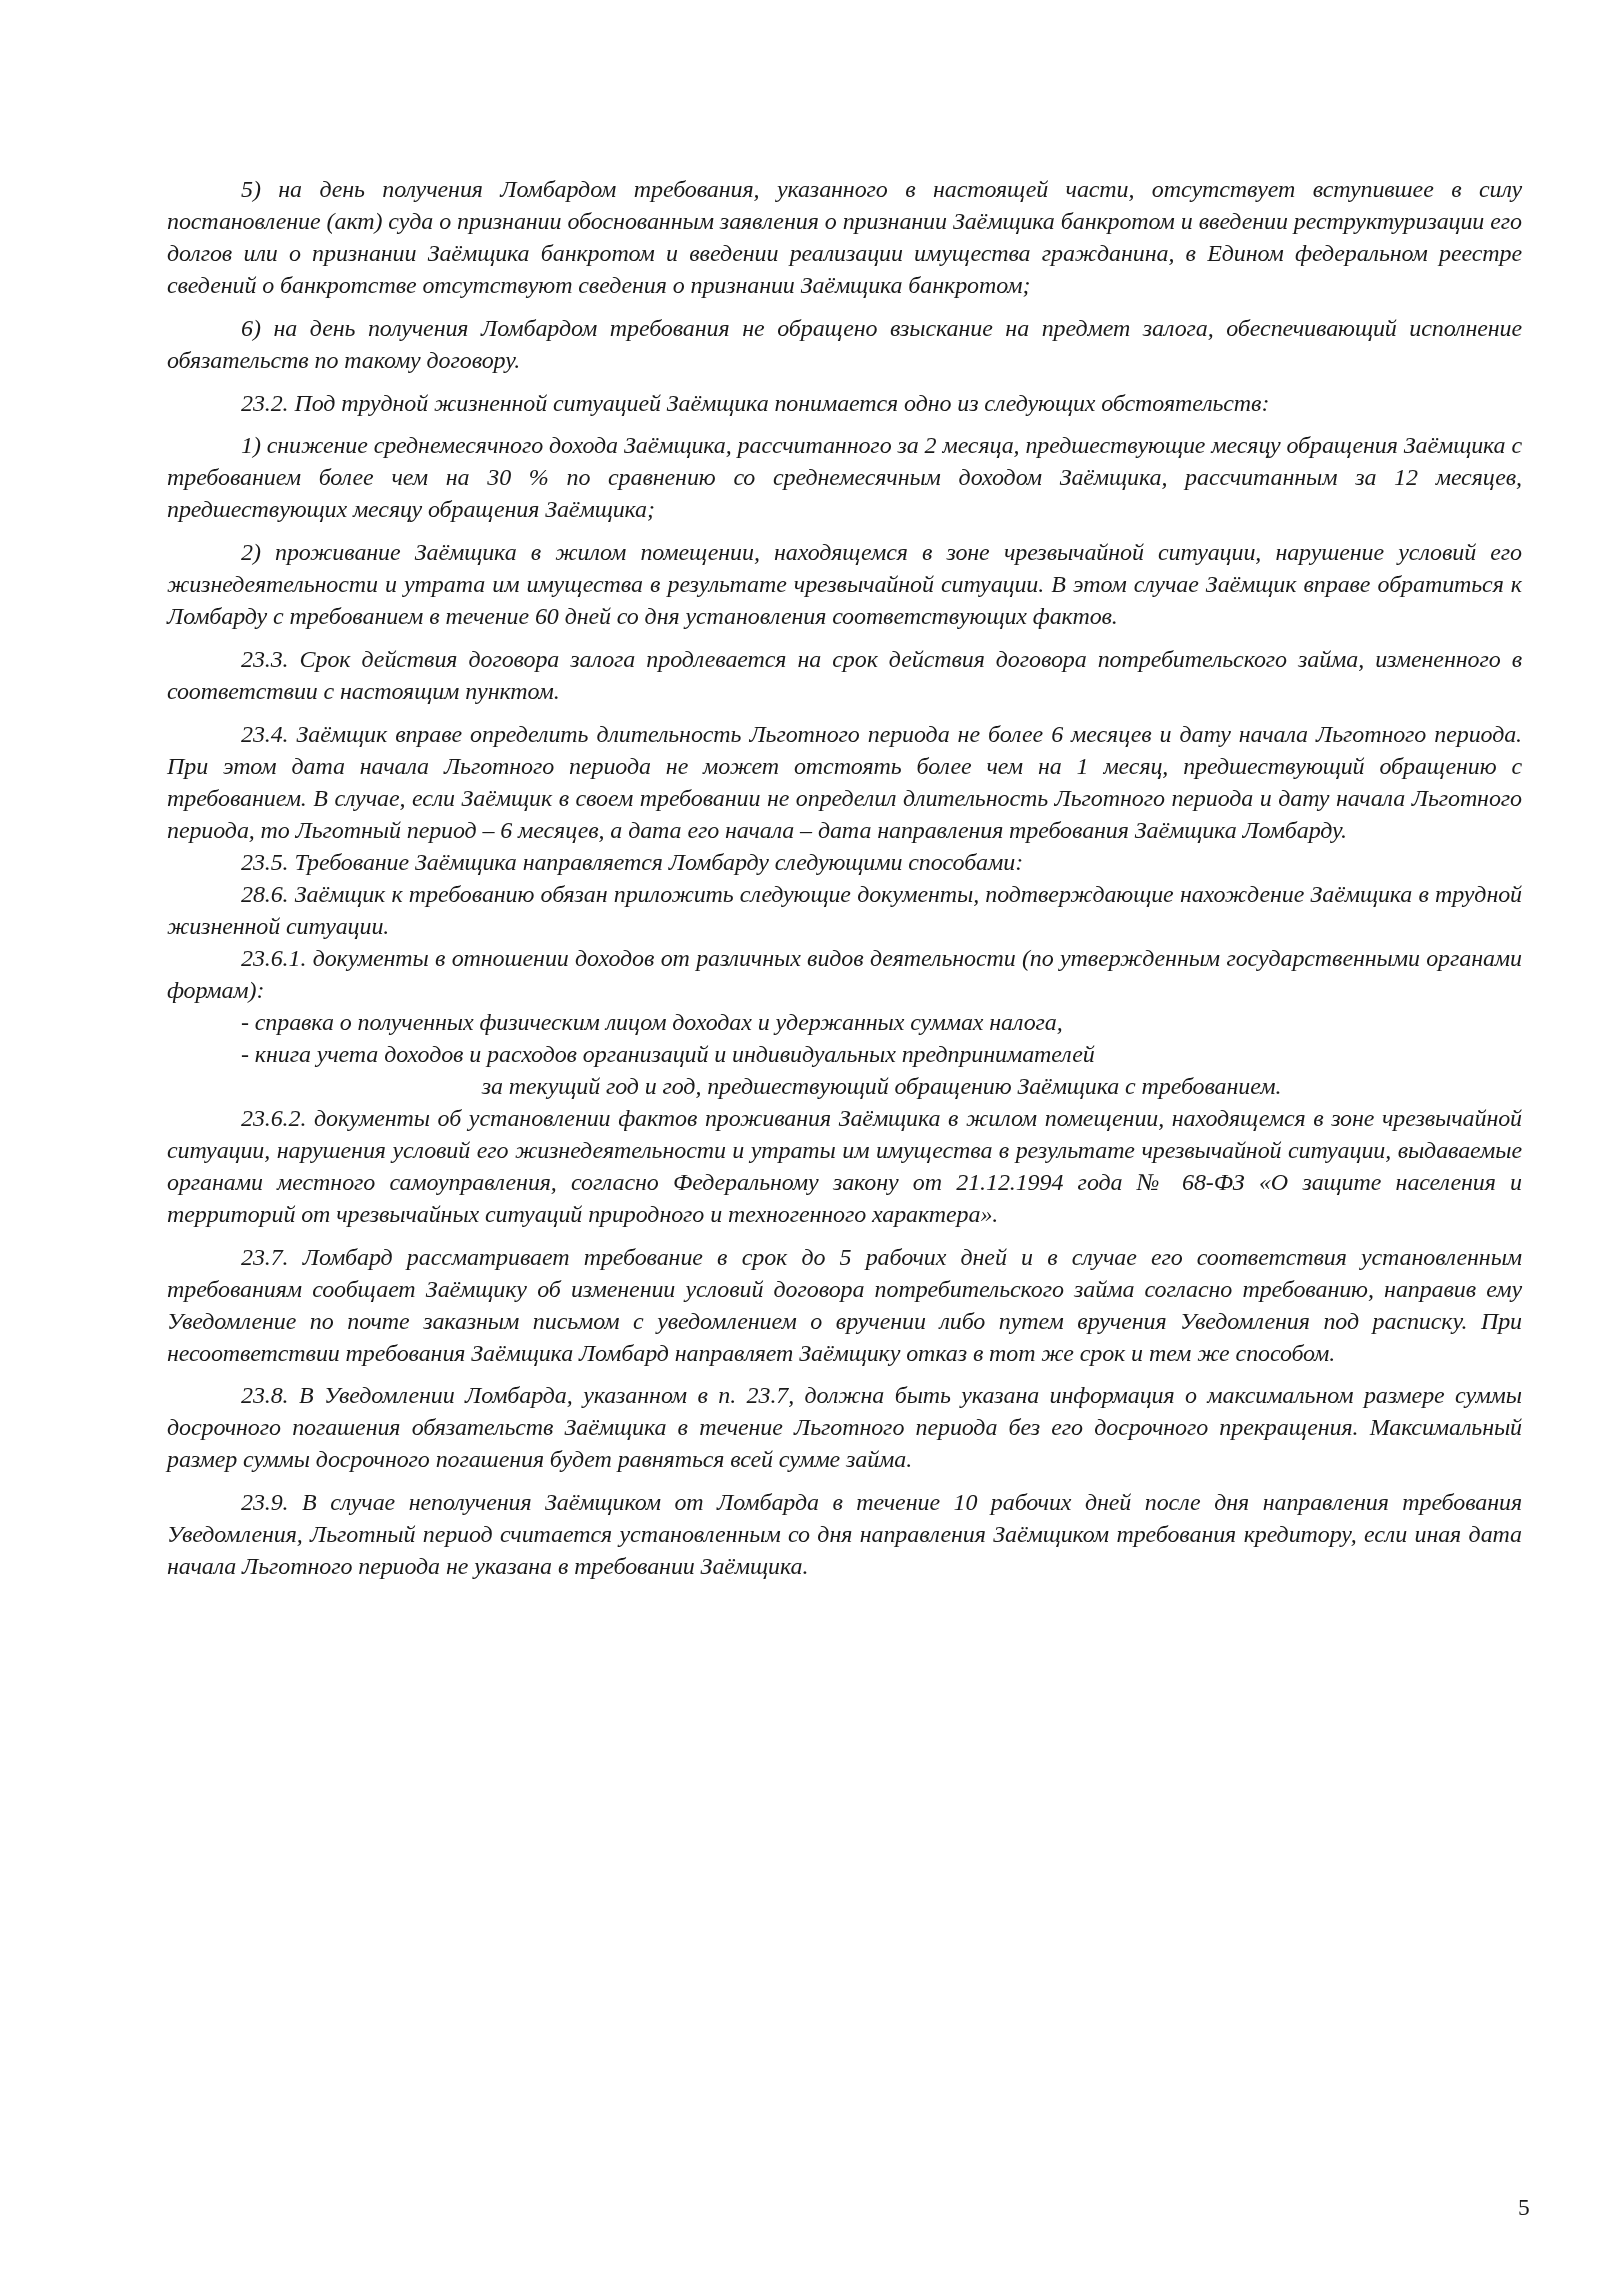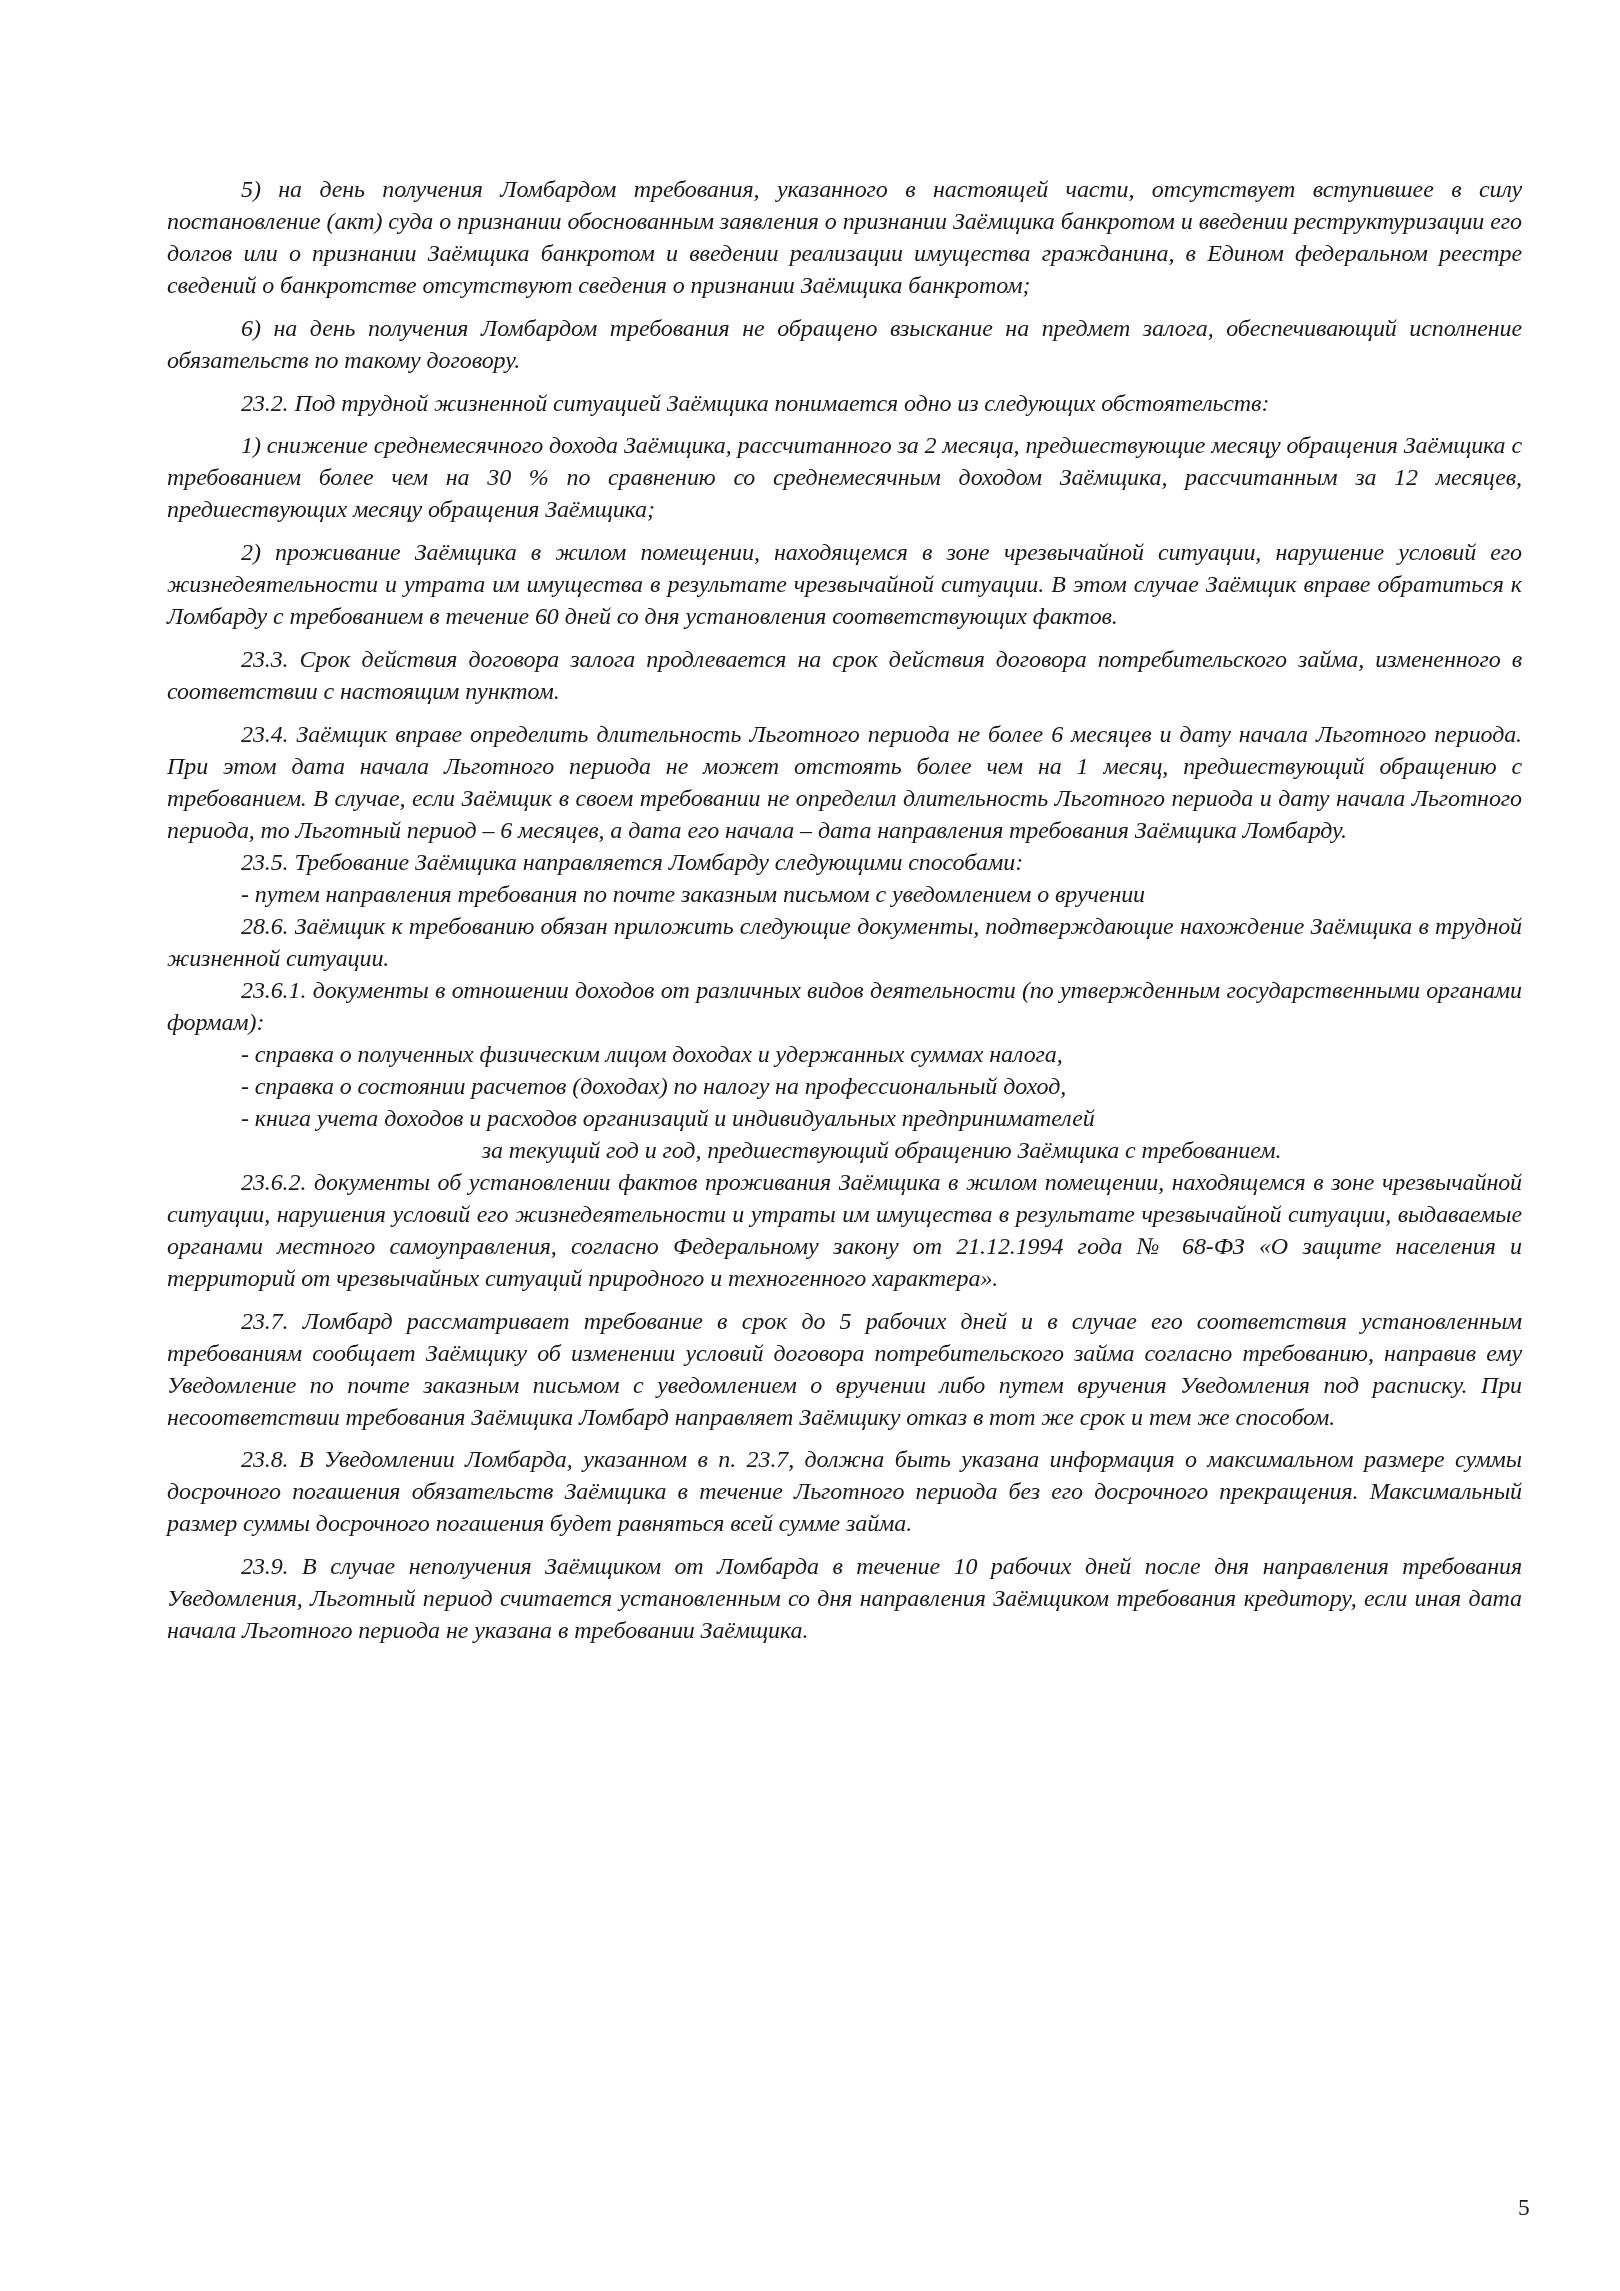--- a/index.html
+++ b/index.html
@@ -44,27 +44,25 @@
 
     <p class="p gap2">1) снижение среднемесячного дохода Заёмщика, рассчитанного за 2 месяца, предшествующие месяцу обращения Заёмщика с требованием более чем на 30 % по сравнению со среднемесячным доходом Заёмщика, рассчитанным за 12 месяцев, предшествующих месяцу обращения Заёмщика;</p>
 
     <p class="p gap2">2) проживание Заёмщика в жилом помещении, находящемся в зоне чрезвычайной ситуации, нарушение условий его жизнедеятельности и утрата им имущества в результате чрезвычайной ситуации. В этом случае Заёмщик вправе обратиться к Ломбарду с требованием в течение 60 дней со дня установления соответствующих фактов.</p>
 
     <p class="p gap2">23.3. Срок действия договора залога продлевается на срок действия договора потребительского займа, измененного в соответствии с настоящим пунктом.</p>
 
     <p class="p gap2">23.4. Заёмщик вправе определить длительность Льготного периода не более 6 месяцев и дату начала Льготного периода. При этом дата начала Льготного периода не может отстоять более чем на 1 месяц, предшествующий обращению с требованием. В случае, если Заёмщик в своем требовании не определил длительность Льготного периода и дату начала Льготного периода, то Льготный период – 6 месяцев, а дата его начала – дата направления требования Заёмщика Ломбарду.</p>
 
     <p class="p nogap">23.5. Требование Заёмщика направляется Ломбарду следующими способами:</p>
-    <p class="list-item">- путем направления требования по почте заказным письмом с уведомлением о вручении</p>
 
     <p class="p nogap"><span>28.6. Заёмщик к требованию обязан приложить следующие </span><span class="bold">документы</span><span>, подтверждающие нахождение Заёмщика в трудной жизненной ситуации.</span></p>
 
     <p class="p nogap">23.6.1. документы в отношении доходов от различных видов деятельности (по утвержденным государственными органами формам):</p>
     <p class="list-item">- справка о полученных физическим лицом доходах и удержанных суммах налога,</p>
-    <p class="list-item">- справка о состоянии расчетов (доходах) по налогу на профессиональный доход,</p>
     <p class="list-item">- книга учета доходов и расходов организаций и индивидуальных предпринимателей</p>
     <p class="cont">за текущий год и год, предшествующий обращению Заёмщика с требованием.</p>
 
     <p class="p nogap">23.6.2. документы об установлении фактов проживания Заёмщика в жилом помещении, находящемся в зоне чрезвычайной ситуации, нарушения условий его жизнедеятельности и утраты им имущества в результате чрезвычайной ситуации, выдаваемые органами местного самоуправления, согласно Федеральному закону от 21.12.1994 года № 68-ФЗ «О защите населения и территорий от чрезвычайных ситуаций природного и техногенного характера».</p>
 
     <p class="p gap2">23.7. Ломбард рассматривает требование в срок до 5 рабочих дней и в случае его соответствия установленным требованиям сообщает Заёмщику об изменении условий договора потребительского займа согласно требованию, направив ему Уведомление по почте заказным письмом с уведомлением о вручении либо путем вручения Уведомления под расписку. При несоответствии требования Заёмщика Ломбард направляет Заёмщику отказ в тот же срок и тем же способом.</p>
 
     <p class="p gap2">23.8. В Уведомлении Ломбарда, указанном в п. 23.7, должна быть указана информация о максимальном размере суммы досрочного погашения обязательств Заёмщика в течение Льготного периода без его досрочного прекращения. Максимальный размер суммы досрочного погашения будет равняться всей сумме займа.</p>
 
     <p class="p gap2">23.9. В случае неполучения Заёмщиком от Ломбарда в течение 10 рабочих дней после дня направления требования Уведомления, Льготный период считается установленным со дня направления Заёмщиком требования кредитору, если иная дата начала Льготного периода не указана в требовании Заёмщика.</p>

